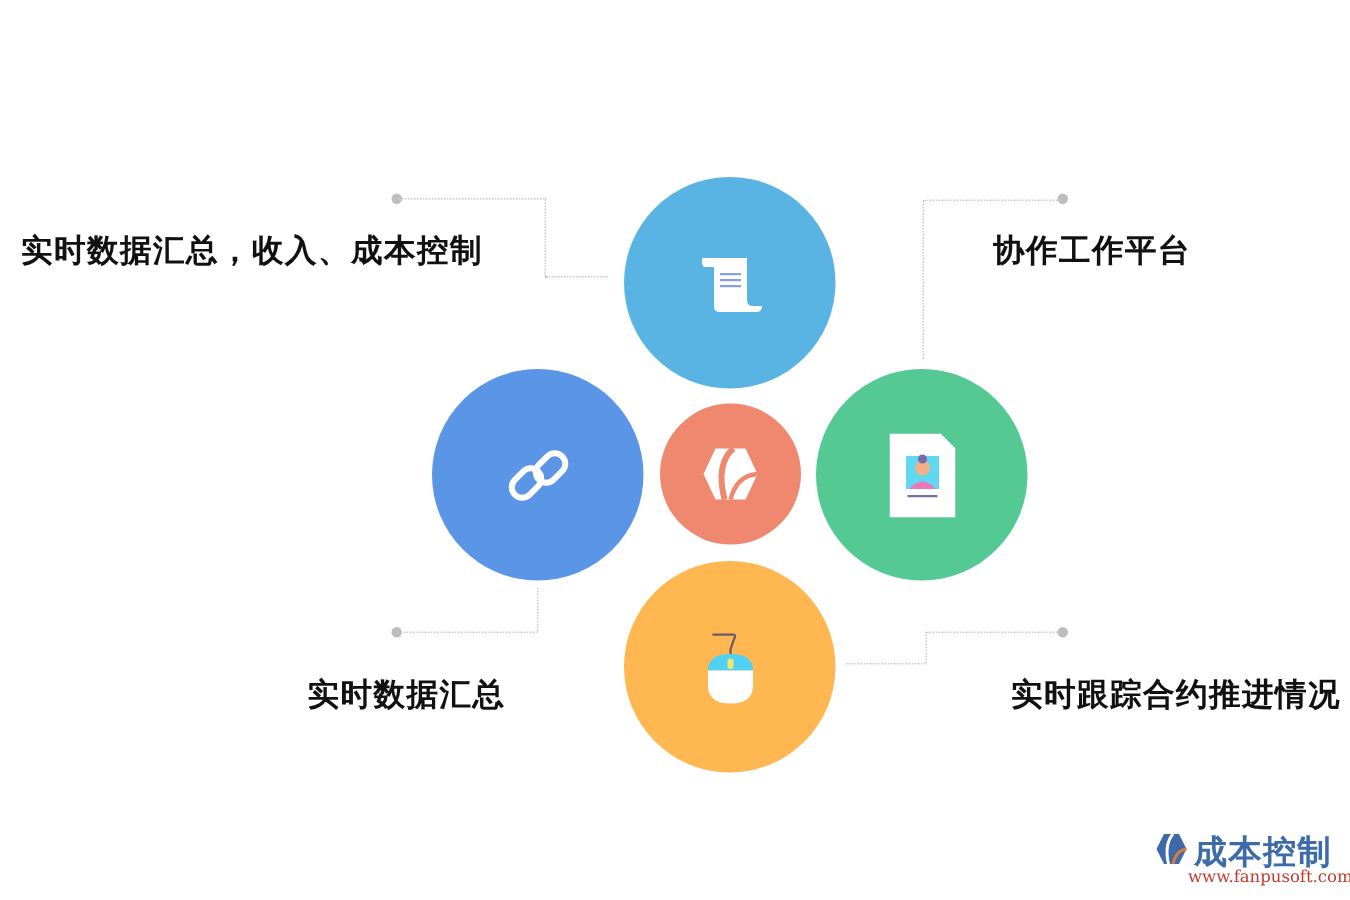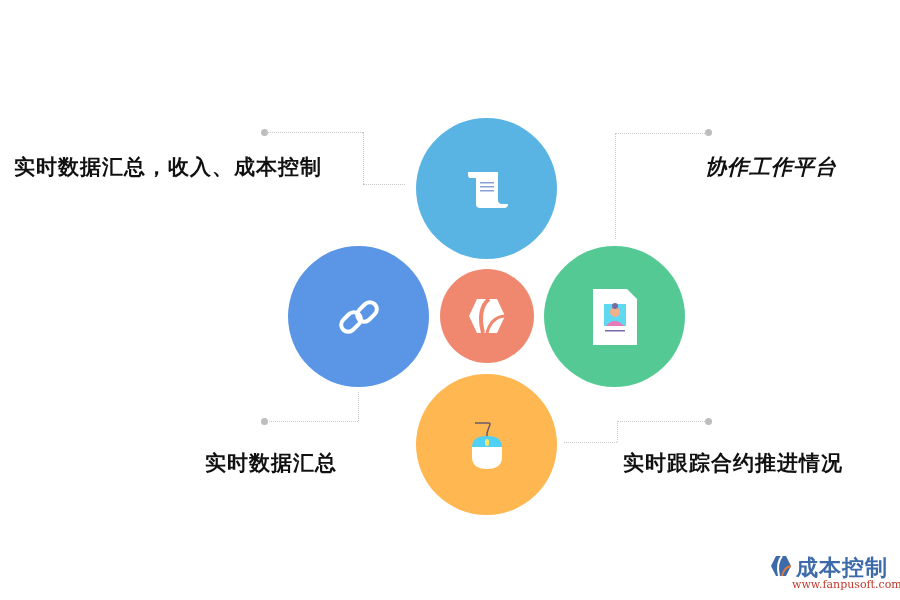--- a/index.html
+++ b/index.html
@@ -72,23 +72,23 @@
 <div class="circle" style="left:416px;top:374px;width:141px;height:141px;background:#FFB751;">
   <svg width="36" height="52" viewBox="0 0 36 52">
     <path d="M6 4 H20 Q22 4 20 8 L18 14 V22" stroke="#6b5b6b" stroke-width="1.5" fill="none"></path>
     <path d="M3 28 Q3 17 18 17 Q33 17 33 28 Z" fill="#4fd0f5"></path>
     <path d="M3 28 H33 V38 Q33 50 18 50 Q3 50 3 38 Z" fill="#fff"></path>
     <rect x="16" y="20" width="4" height="7" rx="2" fill="#f5e46a"></rect>
   </svg>
 </div>
 
 <div class="label" style="left:14px;top:153px;">实时数据汇总，收入、成本控制</div>
-<div class="label" style="left:705px;top:153px;font-style:italic;">协作工作平台</div>
+<div class="label" style="left:662px;top:153px;">协作工作平台</div>
 <div class="label" style="left:205px;top:449px;">实时数据汇总</div>
-<div class="label" style="left:623px;top:449px;">实时跟踪合约推进情况</div>
+<div class="label" style="left:674px;top:449px;">实时跟踪合约推进情况</div>
 
 <div class="logo">
   <svg width="22" height="22" viewBox="0 0 22 22" style="position:absolute;left:0;top:2px;">
     <path d="M6 1 H16 L21 11 L16 21 H6 L1 11 Z" fill="#3d6aa8"></path>
     <path d="M12 1 Q6 8 9 21" stroke="#fff" stroke-width="2" fill="none"></path>
     <path d="M21 11 Q14 12 12 21" stroke="#e07a3a" stroke-width="2" fill="none"></path>
   </svg>
   <span class="logo-cn" style="position:absolute;left:26px;top:0;white-space:nowrap;">成本控制</span>
   <span class="logo-url">www.fanpusoft.com</span>
 </div>

